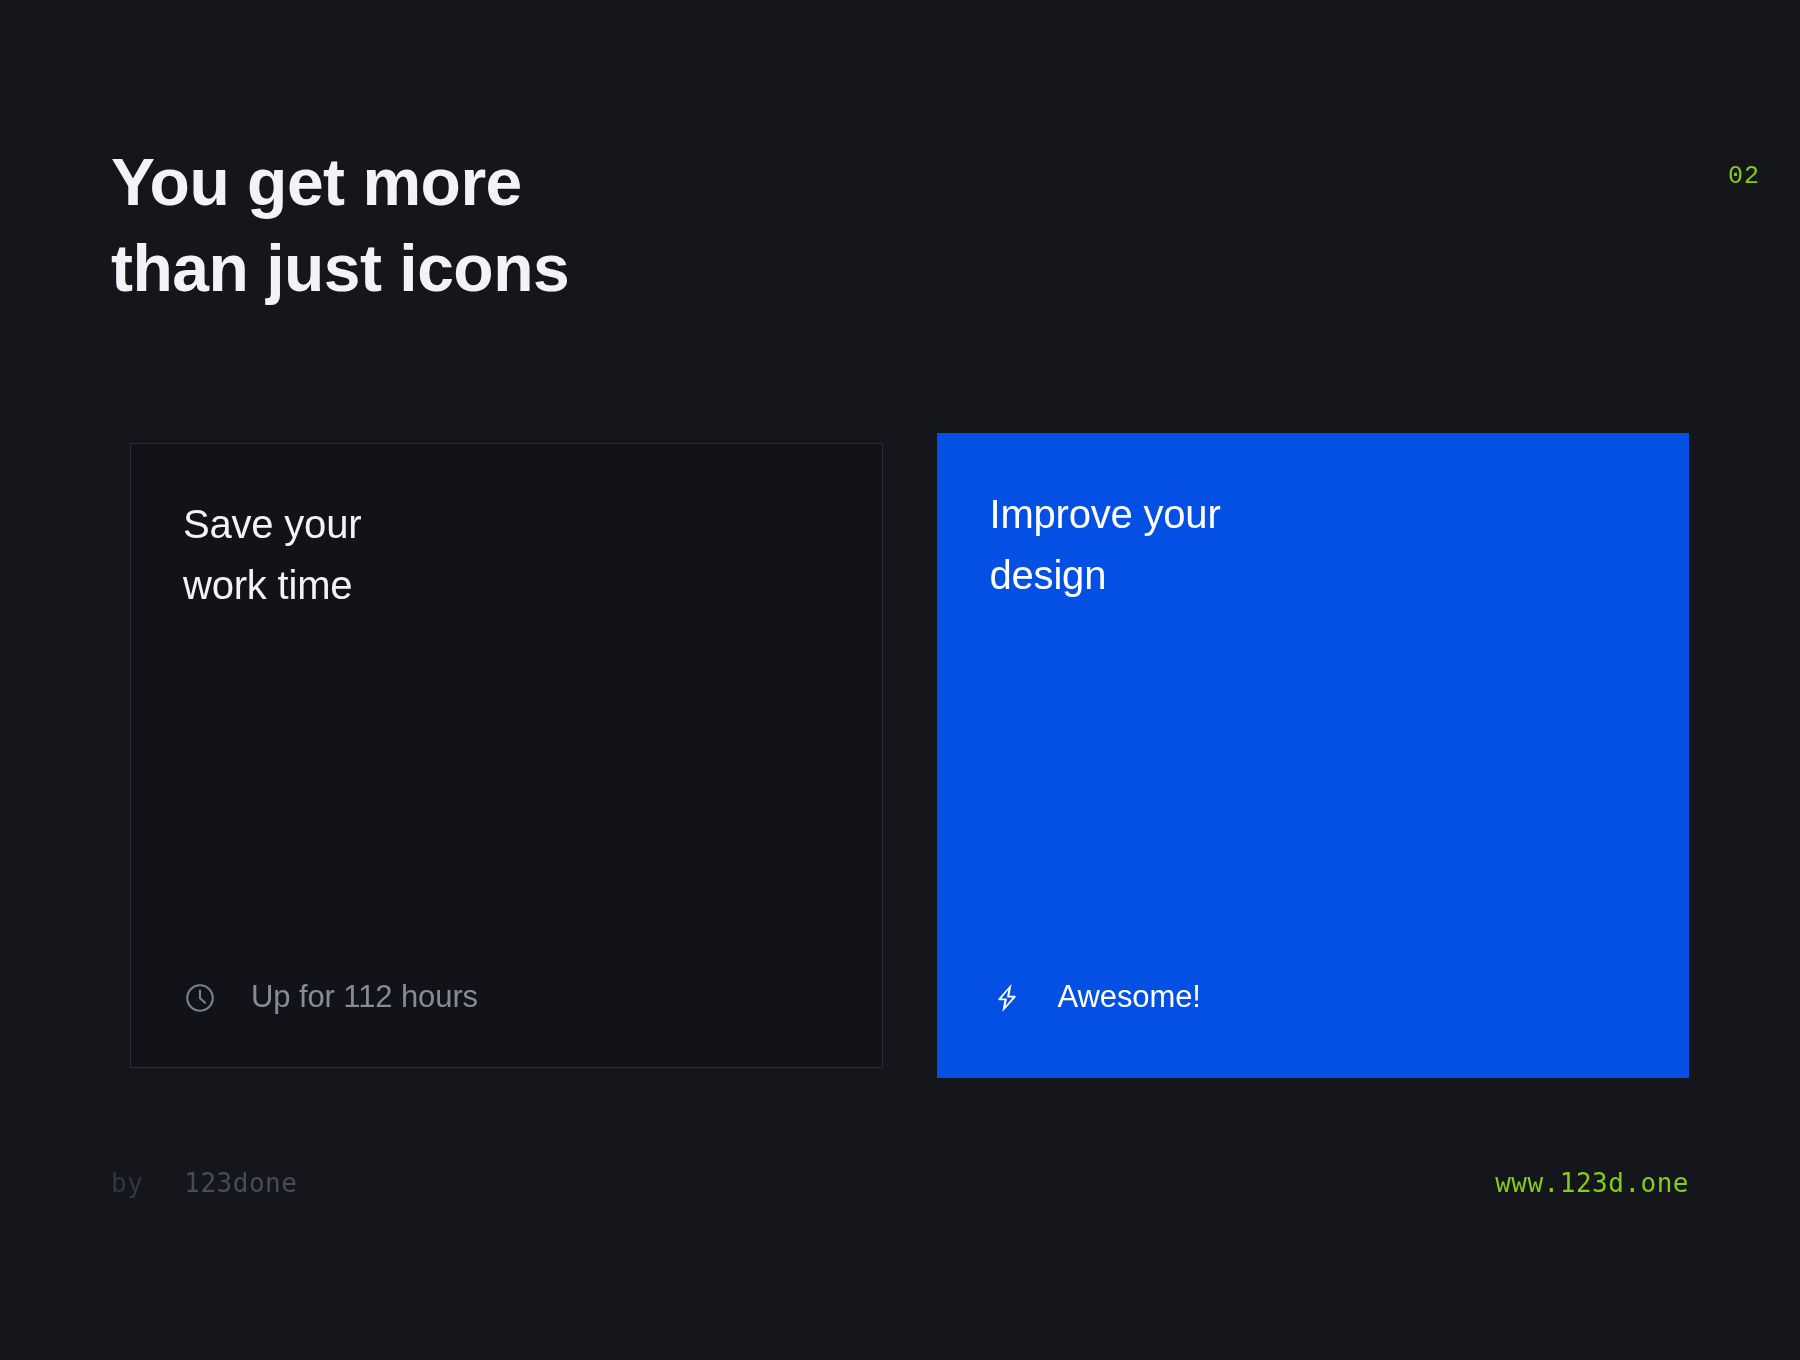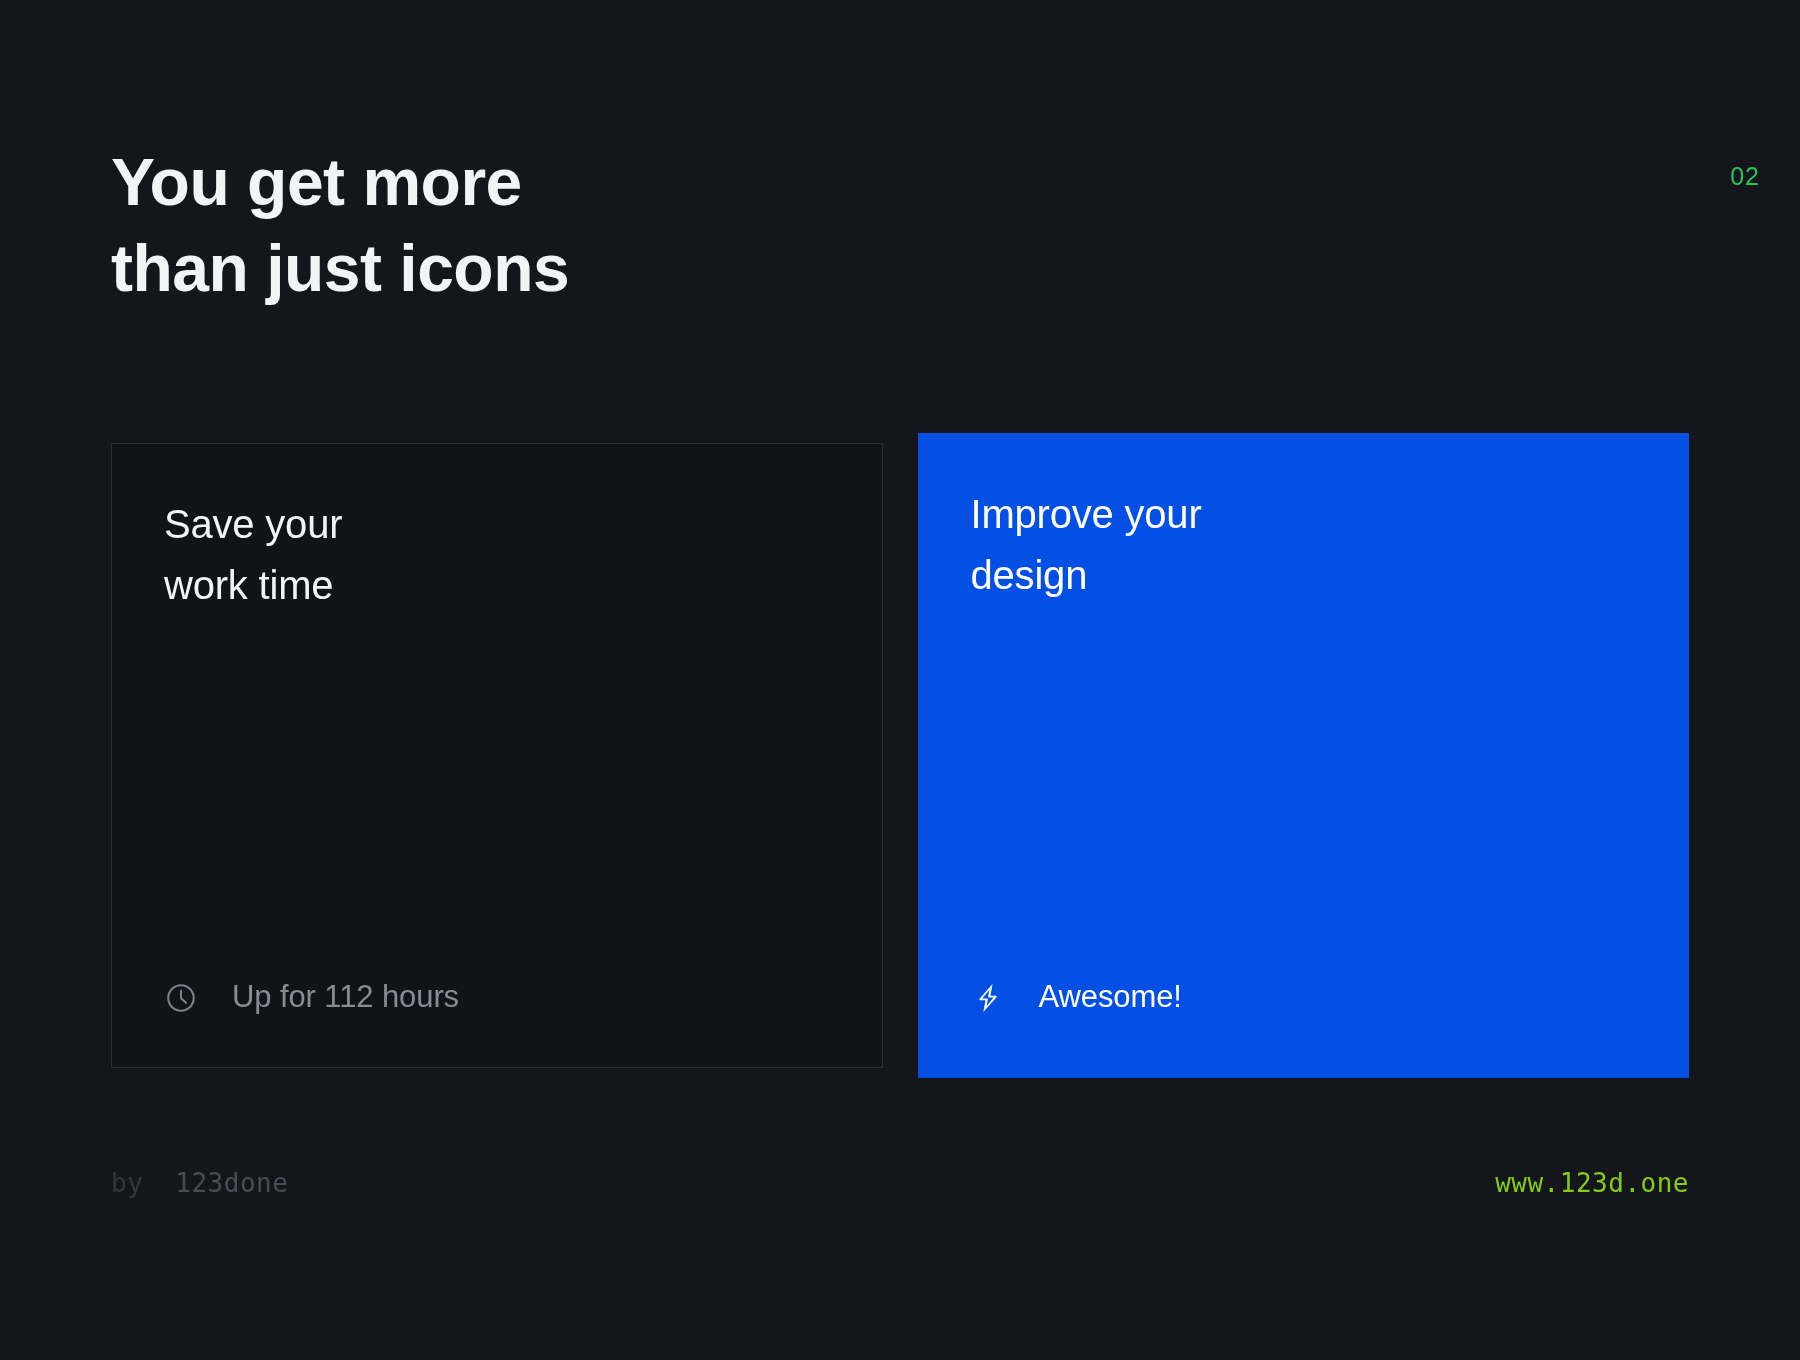--- a/index.html
+++ b/index.html
@@ -14,24 +14,24 @@
     width:1800px; height:1360px;
     background:#14161b;
   }
 
   
   .page-number {
     position:absolute;
     top:162px; right:40px;
     width:120px;
     text-align:right;
-    font-family:Liberation Sans, sans-serif;
+    font-family:Liberation Mono, monospace;
     font-size:25px;
     letter-spacing:1px;
-    color:#22c55e;
+    color:#84cc16;
     user-select:none;
   }
   .title {
     position:absolute;
     left:111px; top:140px;
     font-size:66px;
     font-weight:700;
     line-height:1.30;
     letter-spacing:-0.5px;
     color:#f2f3f5;
@@ -48,20 +48,21 @@
   }
   .card {
     flex:1 1 0;
     position:relative;
     display:flex;
     flex-direction:column;
     justify-content:space-between;
     padding:50px 50px 52px 52px;
     background:#111318;
     border:1px solid #2a2d35;
+    margin-left:19px;
   }
   .card.accent {
     background:#0450e5;
     border:1px solid #0450e5;
     margin-top:-10px;
     margin-bottom:-10px;
     padding-bottom:62px;
   }
   .card-title {
     font-size:40px;
@@ -101,21 +102,21 @@
     left:111px; right:111px;
     top:1168px;
     display:flex;
     align-items:baseline;
     justify-content:space-between;
     font-family:"DejaVu Sans Mono", monospace;
     font-size:26px;
     letter-spacing:0.5px;
     user-select:none;
   }
-  .foot .by-group { display:flex; align-items:baseline; gap:8px; }
+  .foot .by-group { display:flex; align-items:baseline; gap:17px; }
   .foot .by { color:#33373f; }
   .foot .brand { color:#474c56;margin-left:24px; }
   .foot .site { color:#84cc16; }
 </style>
 </head>
 <body>
 
 <div class="slide">
 
   <div class="page-number">02</div>

